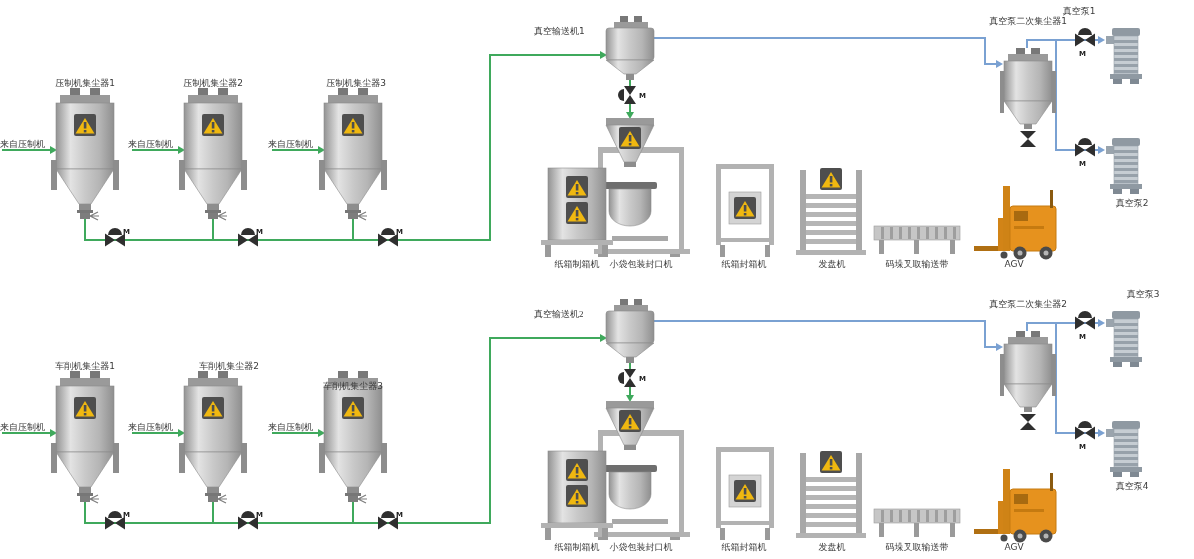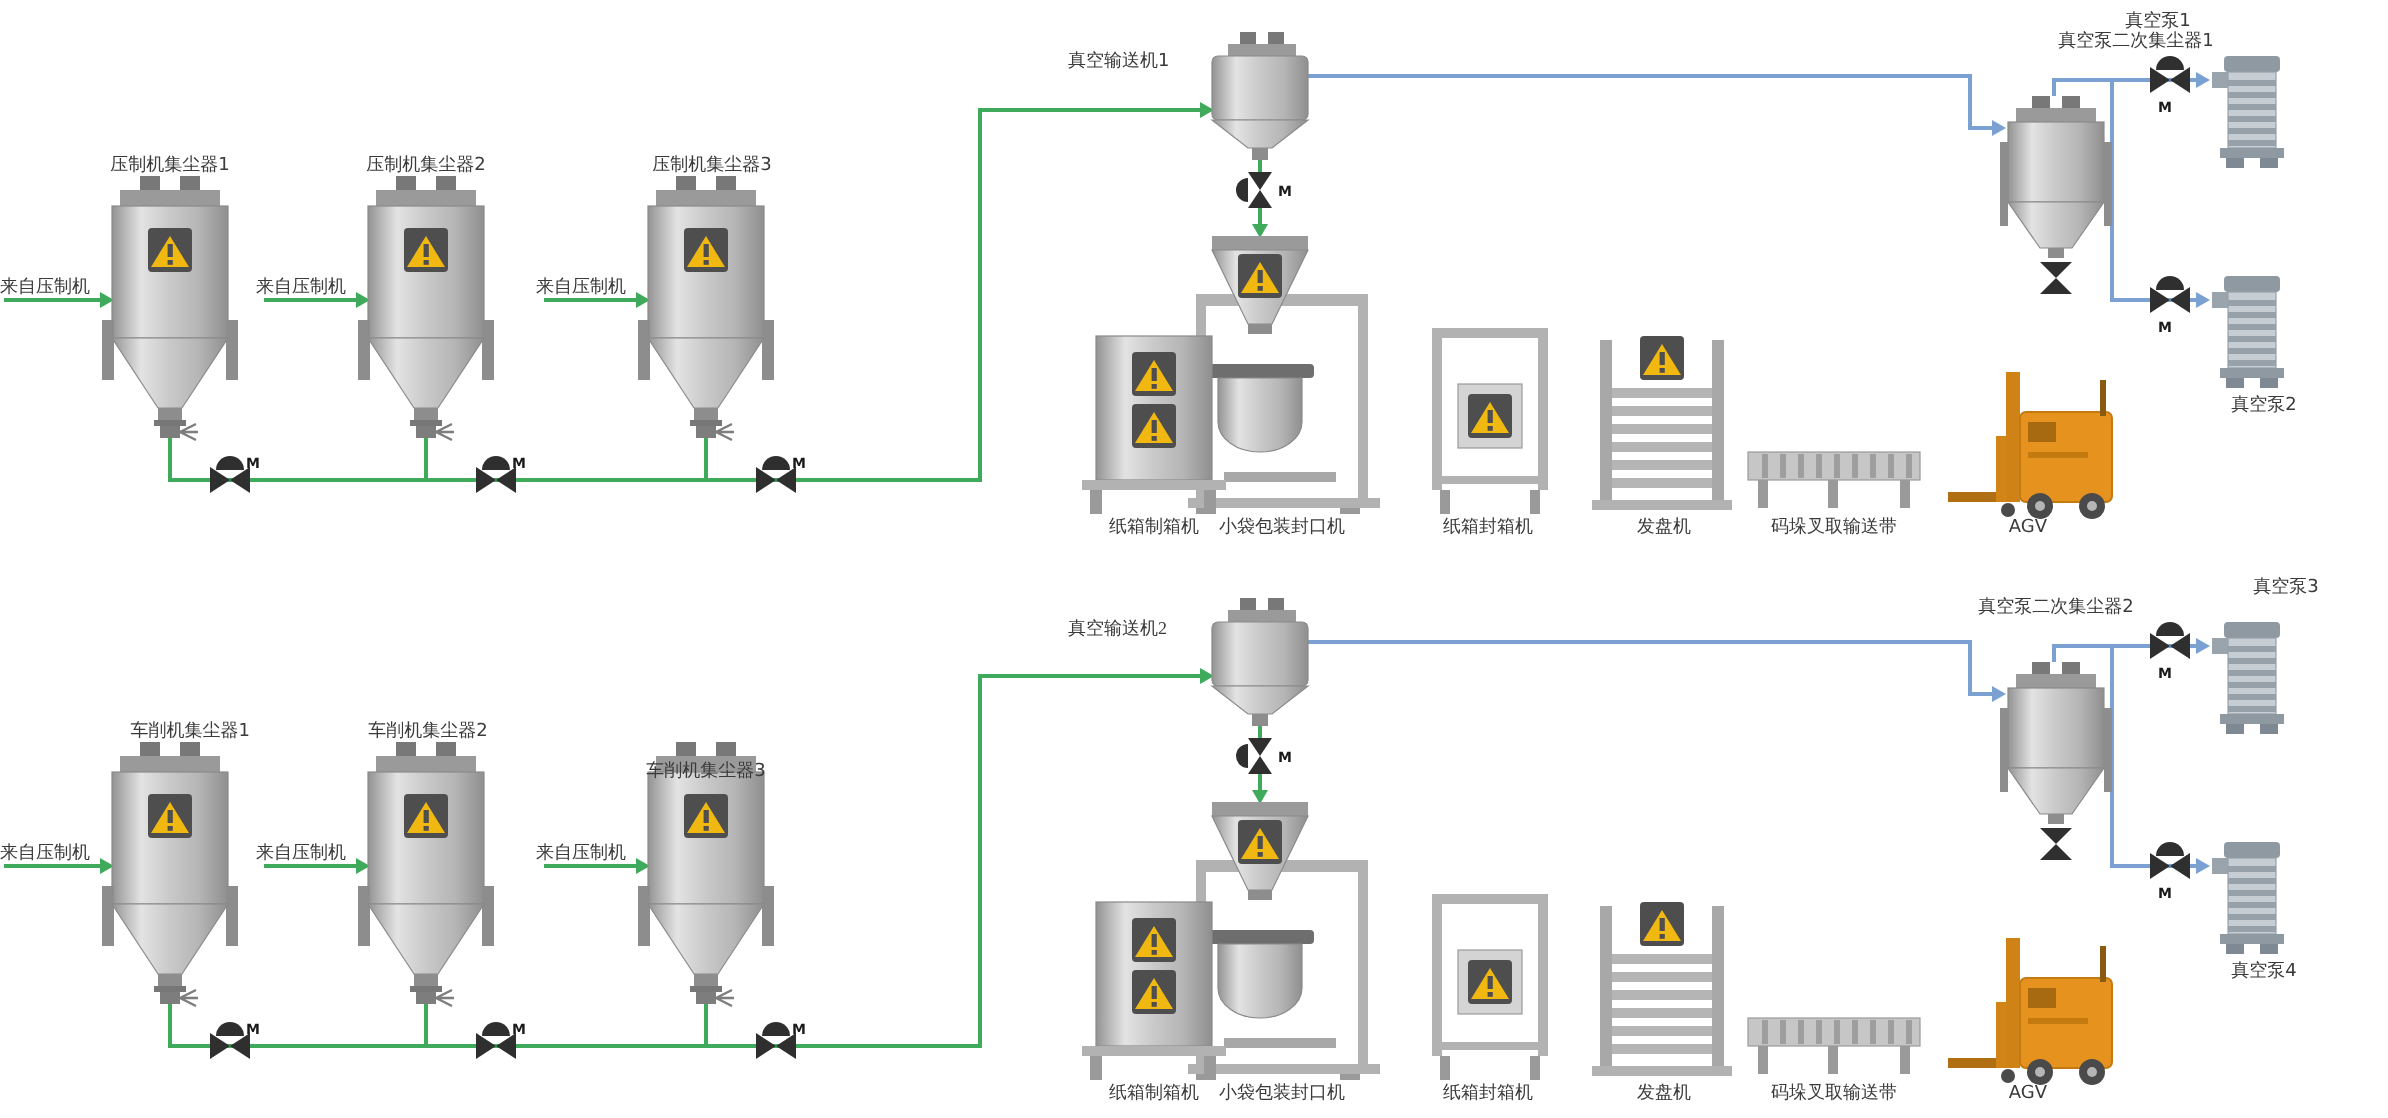--- a/index.html
+++ b/index.html
@@ -231,32 +231,32 @@
   <use href="#rowgfx" x="0" y="283"></use>
 </svg>
 
 <div class="lbl c" style="left:45px;top:78px;width:80px;">压制机集尘器1</div>
 <div class="lbl c" style="left:173px;top:78px;width:80px;">压制机集尘器2</div>
 <div class="lbl c" style="left:316px;top:78px;width:80px;">压制机集尘器3</div>
 <div class="lbl" style="left:0px;top:139px;width:50px;">来自压制机</div>
 <div class="lbl" style="left:128px;top:139px;width:50px;">来自压制机</div>
 <div class="lbl" style="left:268px;top:139px;width:50px;">来自压制机</div>
 <div class="lbl r" style="left:534px;top:26px;width:62px;">真空输送机1</div>
-<div class="lbl c" style="left:1020px;top:16px;width:96px;">真空泵二次集尘器1</div>
+<div class="lbl c" style="left:980px;top:16px;width:96px;">真空泵二次集尘器1</div>
 <div class="lbl c" style="left:1049px;top:6px;width:60px;">真空泵1</div>
 <div class="lbl c" style="left:1102px;top:198px;width:60px;">真空泵2</div>
 <div class="lbl c" style="left:537px;top:259px;width:80px;">纸箱制箱机</div>
 <div class="lbl c" style="left:597px;top:259px;width:88px;">小袋包装封口机</div>
 <div class="lbl c" style="left:704px;top:259px;width:80px;">纸箱封箱机</div>
 <div class="lbl c" style="left:797px;top:259px;width:70px;">发盘机</div>
 <div class="lbl c" style="left:871px;top:259px;width:92px;">码垛叉取输送带</div>
 <div class="lbl c" style="left:979px;top:259px;width:70px;">AGV</div>
 
-<div class="lbl c" style="left:45px;top:361px;width:80px;text-align:right;">车削机集尘器1</div>
-<div class="lbl c" style="left:174px;top:361px;width:80px;">车削机集尘器2</div>
+<div class="lbl c" style="left:45px;top:361px;width:80px;">车削机集尘器1</div>
+<div class="lbl c" style="left:189px;top:361px;width:80px;">车削机集尘器2</div>
 <div class="lbl c" style="left:313px;top:361px;width:80px;margin-top:20px;">车削机集尘器3</div>
 <div class="lbl" style="left:0px;top:422px;width:50px;">来自压制机</div>
 <div class="lbl" style="left:128px;top:422px;width:50px;">来自压制机</div>
 <div class="lbl" style="left:268px;top:422px;width:50px;">来自压制机</div>
 <div class="lbl r" style="left:534px;top:309px;width:62px;font-family:Liberation Serif, serif;">真空输送机2</div>
 <div class="lbl c" style="left:980px;top:299px;width:96px;">真空泵二次集尘器2</div>
 <div class="lbl c" style="left:1113px;top:289px;width:60px;">真空泵3</div>
 <div class="lbl c" style="left:1102px;top:481px;width:60px;">真空泵4</div>
 <div class="lbl c" style="left:537px;top:542px;width:80px;">纸箱制箱机</div>
 <div class="lbl c" style="left:597px;top:542px;width:88px;">小袋包装封口机</div>

